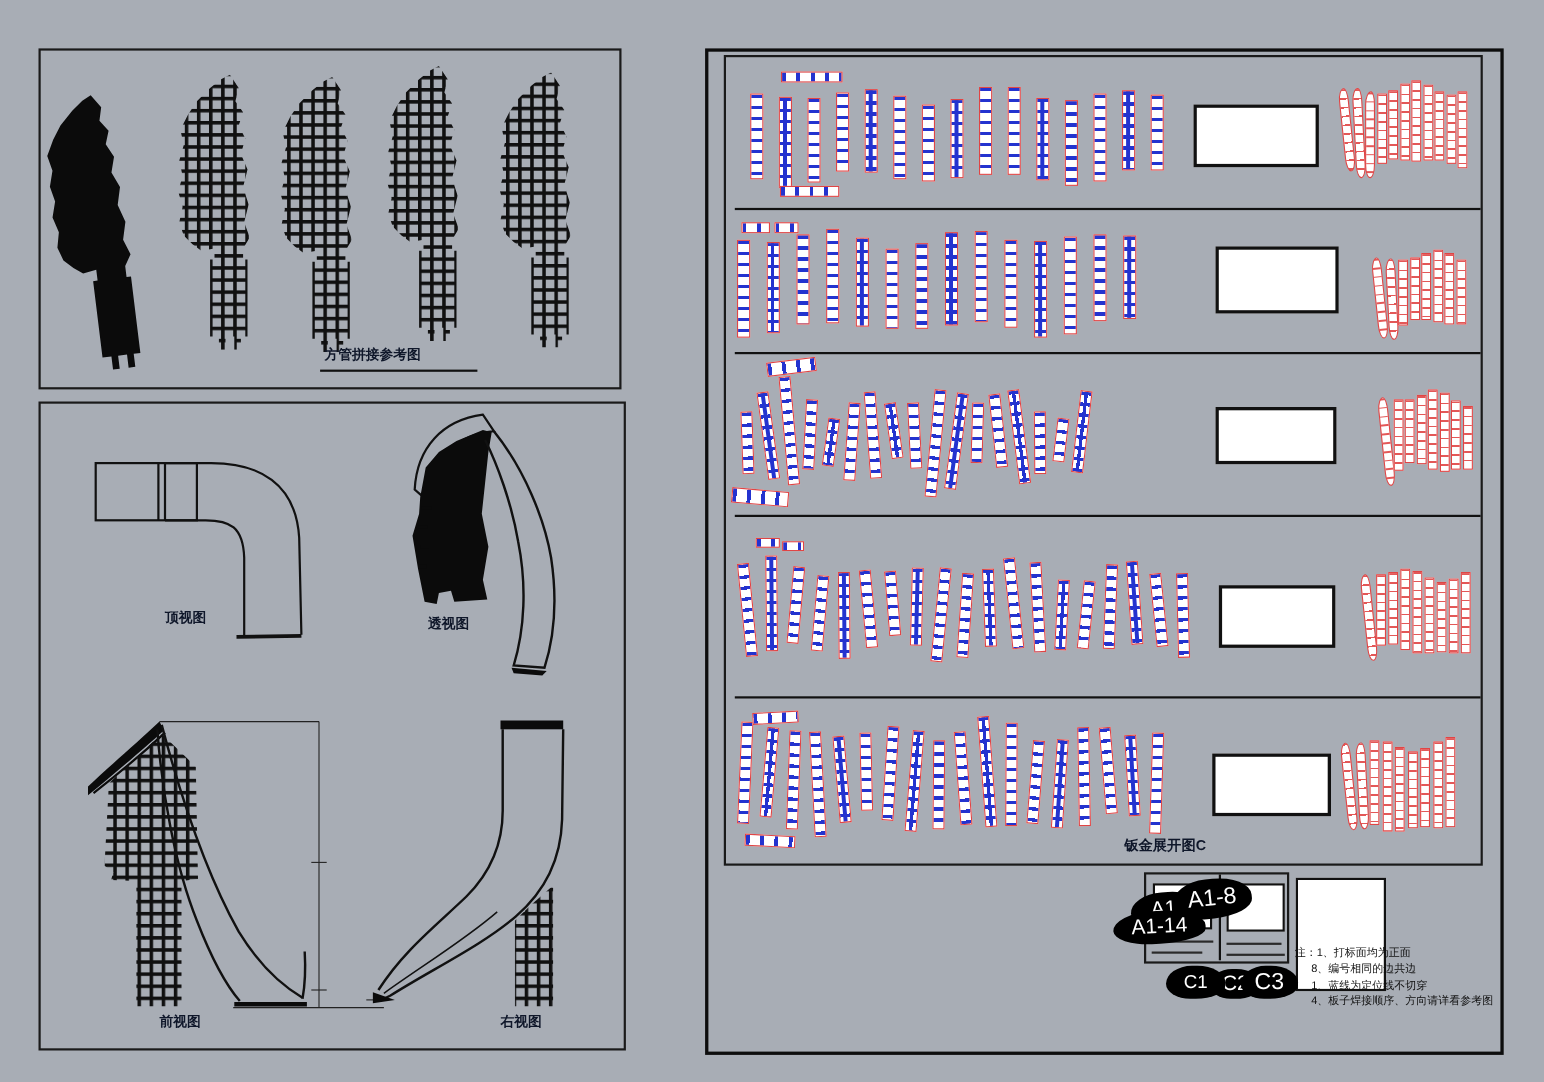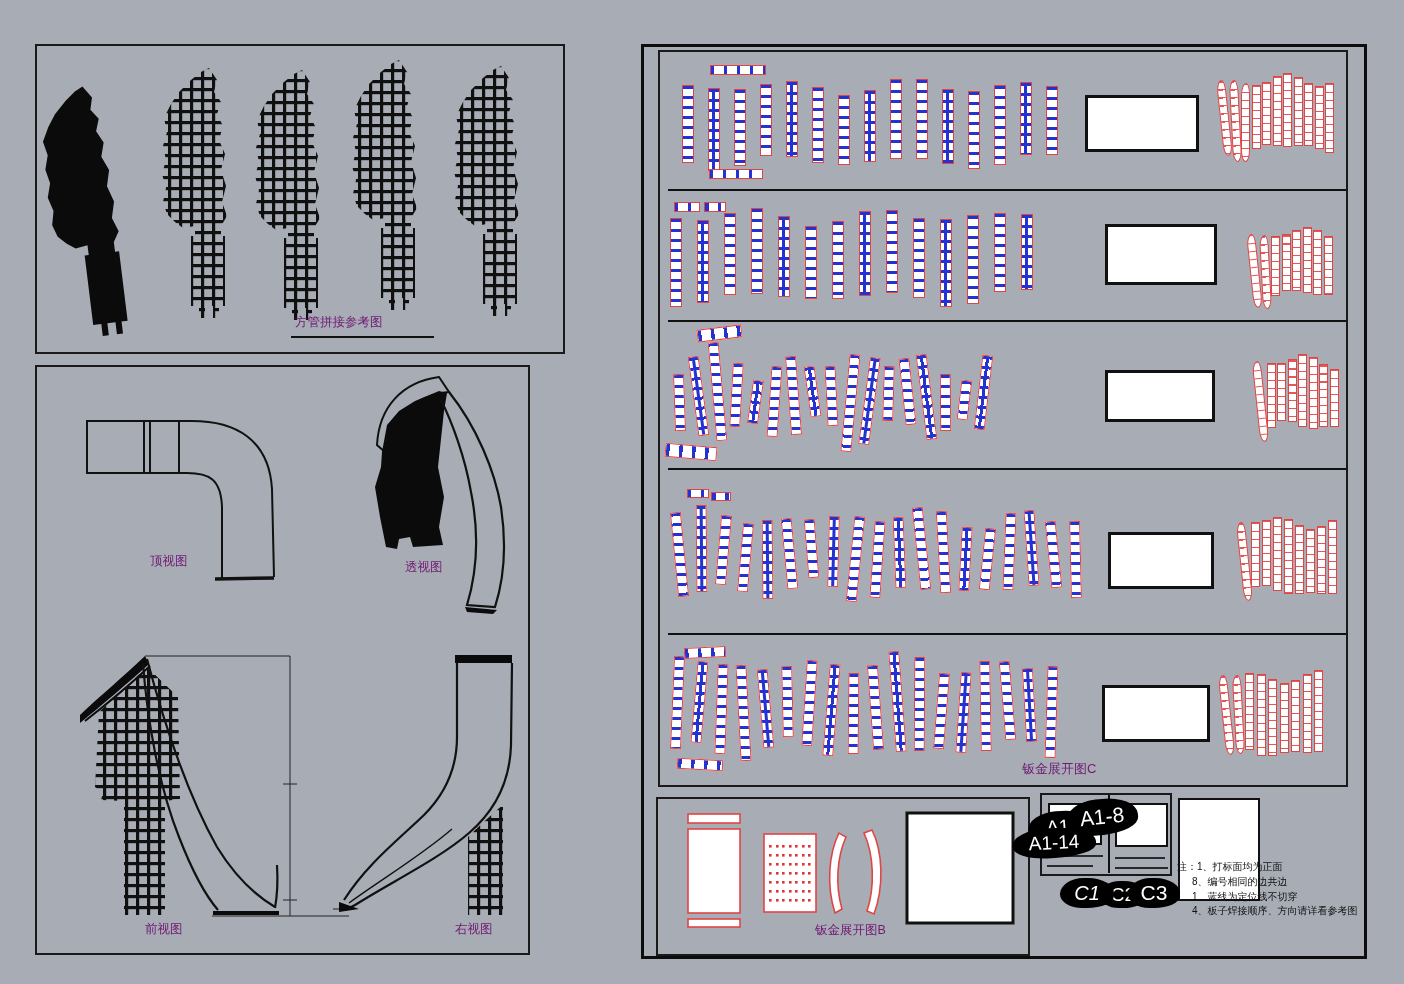--- a/index.html
+++ b/index.html
@@ -1,21 +1,21 @@
 <!DOCTYPE html>
 <html><head>
 <meta charset="utf-8">
 <style>
   html,body{margin:0;padding:0;background:#8f949c;}
   #stage{position:relative;width:1404px;height:984px;background:#a8adb5;overflow:hidden;
          font-family:"Liberation Sans",sans-serif;color:#111;}
   .abs{position:absolute;}
   .panel{position:absolute;border:2px solid #1a1a1a;box-sizing:border-box;}
   .thick{border-width:3px;border-color:#0d0d0d;}
-  .lbl{position:absolute;font-size:12.5px;color:#701a75;white-space:nowrap;}
+  .lbl{position:absolute;font-size:12.5px;color:#0f172a;white-space:nowrap;font-weight:bold;}
   .sep{position:absolute;left:8px;width:678px;height:2px;background:#111;}
   .wbox{position:absolute;background:#fff;border:3px solid #111;box-sizing:border-box;}
   .wrect{position:absolute;background:#fff;border:2px solid #111;box-sizing:border-box;}
   .tline{position:absolute;height:2px;background:#2a2a2a;}
   .strip{position:absolute;box-sizing:border-box;background-color:#fff;border:1px solid #e04545;}
   .vstrip{background-image:repeating-linear-gradient(180deg,#2433cf 0 3px,rgba(0,0,0,0) 3px 10px);}
   .hstrip{background-image:repeating-linear-gradient(90deg,#2433cf 0 3.5px,rgba(0,0,0,0) 3.5px 13px);}
   .rstrip{background-image:repeating-linear-gradient(180deg,rgba(224,69,69,.9) 0 1.5px,rgba(0,0,0,0) 1.5px 8px);}
   .blob{position:absolute;background:#000;color:#fff;display:flex;align-items:center;justify-content:center;
         font-size:19px;font-weight:500;border-radius:48% 52% 55% 45% / 60% 55% 45% 50%;z-index:40;}
@@ -57,21 +57,21 @@
           <rect width="100" height="255" fill="url(#grid1)" clip-path="url(#tclip)"></rect>
         </g>
       <g transform="translate(412,18)">
           <rect width="100" height="255" fill="url(#grid1)" clip-path="url(#tclip)"></rect>
         </g>
     </svg>
     <div class="lbl" style="left:258px;top:268px;">方管拼接参考图</div>
     <div class="abs" style="left:254px;top:290px;width:143px;height:2px;background:#111;"></div>
   </div>
 
-  <div class="panel" id="viewsPanel" style="left:35px;top:365px;width:495px;height:590px;">
+  <div class="panel" id="viewsPanel" style="left:35px;top:365px;width:534px;height:590px;">
     <svg width="526" height="586" viewBox="0 0 526 586">
       <defs>
         <pattern id="grid2" width="11" height="11" patternUnits="userSpaceOnUse">
           <rect x="0" y="0" width="11" height="3.2" fill="#101010"></rect>
           <rect x="0" y="0" width="3.2" height="11" fill="#101010"></rect>
         </pattern>
         <clipPath id="ftclip">
           <path d="M110,300 L62,345 L58,420 L66,426 L64,433 L87,434 L87,548 L128,548 L128,434 L143,432 L141,330 Z"></path>
         </clipPath>
         <clipPath id="rtclip">
@@ -121,21 +121,21 @@
         <rect x="424" y="440" width="44" height="112" fill="url(#grid2)" clip-path="url(#rtclip)"></rect>
         <g fill="none" stroke="#111" stroke-width="2.2">
           <path d="M475,296 L474,378 C473,412 460,442 432,466 C402,492 356,514 318,538 L308,543"></path>
           <path d="M420,296 L420,370 C420,400 409,426 387,448 C360,474 330,497 307,533"></path>
           <path d="M312,536 C345,512 385,488 415,462" stroke-width="1.4"></path>
         </g>
         <path d="M302,535 L322,542 L302,545 Z" fill="#0b0b0b"></path>
       </g>
     </svg>
     <div class="lbl" style="left:113px;top:186px;">顶视图</div>
-    <div class="lbl" style="left:368px;top:192px;">透视图</div>
+    <div class="lbl" style="left:352px;top:192px;">透视图</div>
     <div class="lbl" style="left:108px;top:554px;">前视图</div>
     <div class="lbl" style="left:418px;top:554px;">右视图</div>
   </div>
 
   <div class="panel thick" style="left:641px;top:44px;width:726px;height:915px;"></div>
 
   <div class="panel" id="panelA" style="left:658px;top:50px;width:690px;height:737px;">
     <div class="sep" style="top:137px;"></div>
     <div class="sep" style="top:268px;"></div>
     <div class="sep" style="top:416px;"></div>
@@ -281,43 +281,20 @@
       <div class="strip rstrip" style="left: 596.5px; top: 621.5px; width: 9px; height: 82px;"></div>
       <div class="strip rstrip" style="left: 608px; top: 626.5px; width: 9px; height: 77.3px;"></div>
       <div class="strip rstrip" style="left: 619.5px; top: 630.6px; width: 9px; height: 70.7px;"></div>
       <div class="strip rstrip" style="left: 631px; top: 628.4px; width: 9px; height: 71.8px;"></div>
       <div class="strip rstrip" style="left: 642.5px; top: 621.8px; width: 9px; height: 79.1px;"></div>
       <div class="strip rstrip" style="left: 654px; top: 617.8px; width: 9px; height: 81.8px;"></div>
       <div class="strip hstrip" style="left: 24px; top: 595px; width: 42px; height: 11px; transform: rotate(-3deg);"></div>
       <div class="strip hstrip" style="left: 17px; top: 707px; width: 46px; height: 11px; transform: rotate(3deg);"></div>
     </div>
 
-  <div class="panel" id="panelB" style="left:656px;top:797px;width:374px;height:159px;border-width:2.5px;">
-    <svg width="370" height="154" viewBox="0 0 370 154">
-      <defs>
-        <pattern id="dots" width="13" height="9" patternUnits="userSpaceOnUse">
-          <rect x="1" y="1" width="2.6" height="2.6" fill="#e03535"></rect>
-          <rect x="7" y="1" width="2.6" height="2.6" fill="#e03535"></rect>
-        </pattern>
-      </defs>
-      <g fill="#fff" stroke="#e04545" stroke-width="1.6">
-        <rect x="30" y="15" width="52" height="9"></rect>
-        <rect x="30" y="30" width="52" height="84"></rect>
-        <rect x="30" y="120" width="52" height="8"></rect>
-        <rect x="106" y="35" width="52" height="78"></rect>
-      </g>
-      <rect x="108" y="45" width="48" height="60" fill="url(#dots)"></rect>
-      <g fill="#fff" stroke="#e04545" stroke-width="1.6">
-        <path d="M188,38 C179,58 177,86 184,110 L177,114 C168,86 171,54 181,34 Z"></path>
-        <path d="M206,34 C216,56 217,88 209,112 L216,115 C226,88 225,53 214,31 Z"></path>
-      </g>
-      <rect x="249" y="14" width="106" height="110" fill="#fff" stroke="#111" stroke-width="3"></rect>
-    </svg>
-    <div class="lbl" style="left:157px;top:123px;">钣金展开图B</div>
-  </div>
 
   <div class="panel" style="left:1040px;top:793px;width:132px;height:83px;border-width:2.5px;">
     <div class="abs" style="left:66px;top:0;width:2px;height:78px;background:#111;"></div>
     <div class="wrect" style="left:6px;top:8px;width:54px;height:42px;"></div>
     <div class="wrect" style="left:73px;top:8px;width:53px;height:44px;"></div>
     <div class="tline" style="left:5px;top:60px;width:56px;"></div>
     <div class="tline" style="left:5px;top:70px;width:46px;"></div>
     <div class="tline" style="left:73px;top:62px;width:50px;"></div>
     <div class="tline" style="left:73px;top:72px;width:53px;"></div>
   </div>
@@ -336,20 +313,20 @@
   </div>
   <div class="blob" style="left:1012px;top:828px;width:84px;height:30px;transform:rotate(-3deg);">
     <span>A1-14</span>
   </div>
   <div class="blob" style="left:1066px;top:799px;width:72px;height:36px;transform:rotate(-6deg);font-size:21px;">
     <span>A1-8</span>
   </div>
   <div class="blob" style="left:1100px;top:881px;width:46px;height:27px;">
     <span>C2</span>
   </div>
-  <div class="blob" style="left:1060px;top:878px;width:54px;height:30px;font-size:20px;font-style:italic;">
+  <div class="blob" style="left:1060px;top:878px;width:54px;height:30px;font-size:17px;">
     <span>C1</span>
   </div>
   <div class="blob" style="left:1128px;top:878px;width:52px;height:30px;font-size:21px;">
     <span>C3</span>
   </div>
 
 </div>
 
 </body></html>

